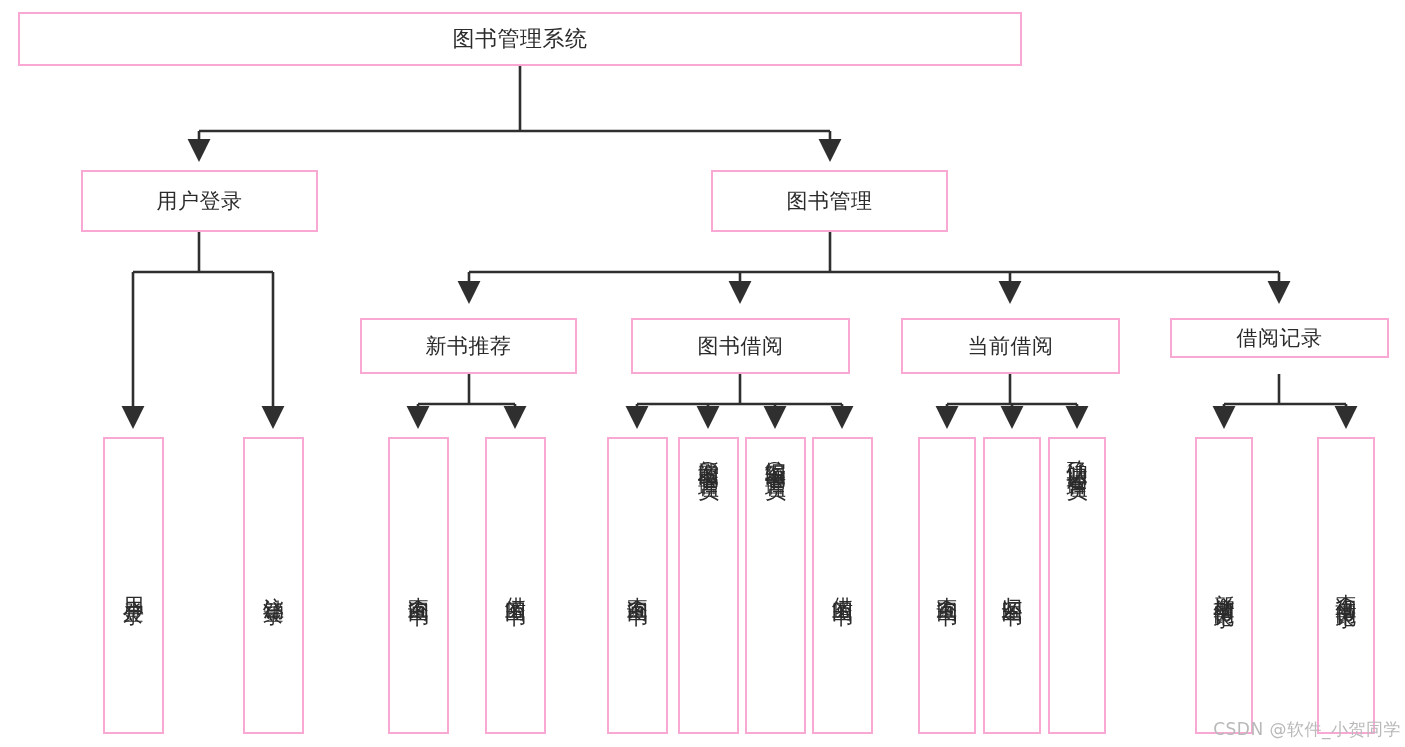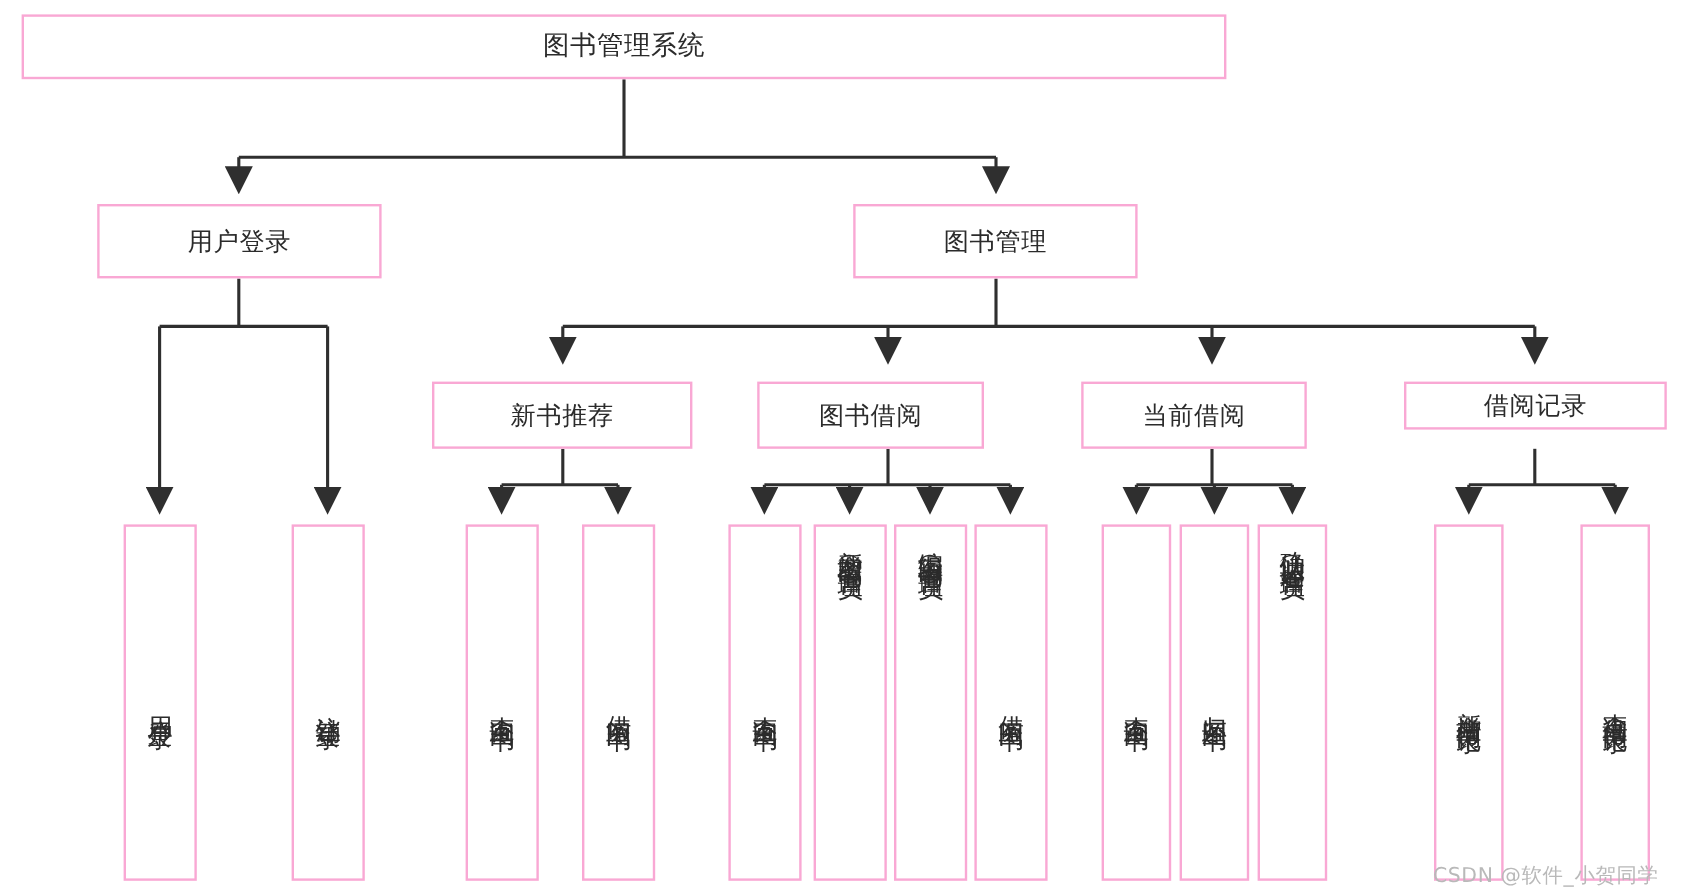--- a/index.html
+++ b/index.html
@@ -63,21 +63,21 @@
     font-size: 21px;
     line-height: 1.05;
     letter-spacing: 3px;
     white-space: nowrap;
   }
   .node.vert.center-text {
     align-items: center;
   }
   .watermark {
     position: absolute;
-    right: 23px;
+    right: 4px;
     bottom: 6px;
     font-size: 17px;
     color: #b9b9b9;
     z-index: 5;
     white-space: nowrap;
     letter-spacing: 0.5px;
   }
 </style>
 </head>
 <body>
@@ -144,25 +144,25 @@
   </div>
 
   <div class="node horiz" id="node-book-management" style="left:711px; top:170px; width:237px; height:62px;">
     <span class="node-label">图书管理</span>
   </div>
 
   <div class="node horiz" id="node-new-book-recommend" style="left:360px; top:318px; width:217px; height:56px;">
     <span class="node-label">新书推荐</span>
   </div>
 
-  <div class="node horiz" id="node-book-borrow" style="left:631px; top:318px; width:189px; height:56px;">
+  <div class="node horiz" id="node-book-borrow" style="left:631px; top:318px; width:219px; height:56px;">
     <span class="node-label">图书借阅</span>
   </div>
 
-  <div class="node horiz" id="node-current-borrow" style="left:901px; top:318px; width:188px; height:56px;">
+  <div class="node horiz" id="node-current-borrow" style="left:901px; top:318px; width:219px; height:56px;">
     <span class="node-label">当前借阅</span>
   </div>
 
   <div class="node horiz" id="node-borrow-record" style="left:1170px; top:318px; width:219px; height:40px;">
     <span class="node-label">借阅记录</span>
   </div>
 
   <div class="node vert center-text" id="leaf-user-login" style="left:103px; top:437px; width:61px; height:297px;">
     <span class="node-label">用户登录</span>
   </div>

